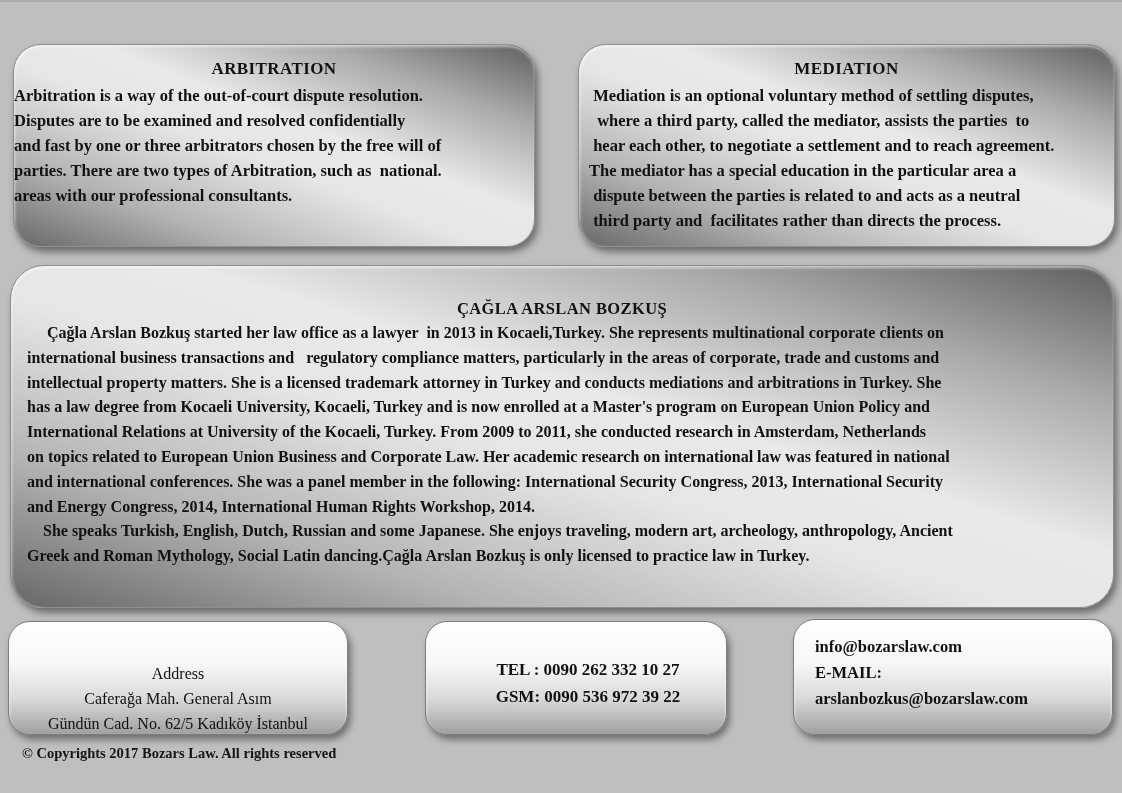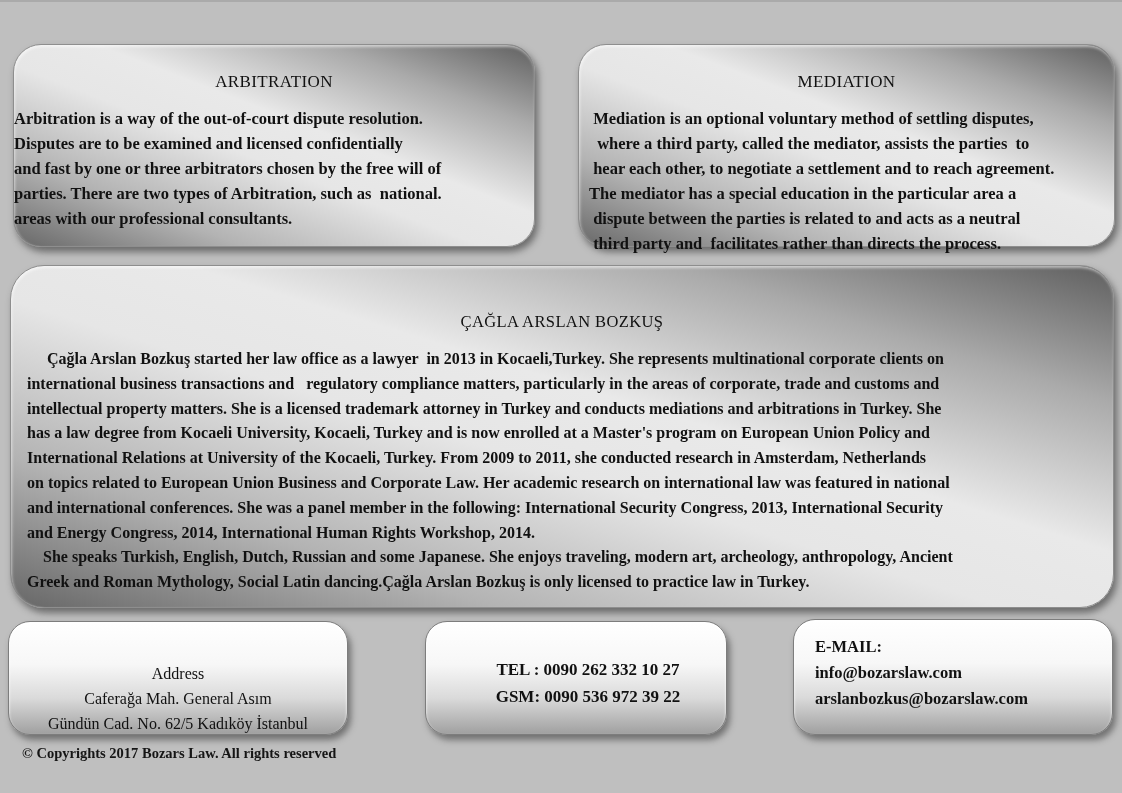--- a/index.html
+++ b/index.html
@@ -18,25 +18,25 @@
     position: absolute;
     border: 1px solid #8e8e8e;
     border-radius: 28px;
     background: linear-gradient(to top right,
       #676767 0%, #b3b3b3 22%, #e6e6e6 45%, #e9e9e9 58%,
       #aaaaaa 80%, #5f5f5f 100%);
     box-shadow: 3px 5px 7px rgba(40,40,40,0.55),
                 inset 1px 2px 3px rgba(255,255,255,0.55);
   }
   .card-title {
-    margin: 13px;
+    margin: 0;
     padding-top: 13px;
     text-align: center;
     font-size: 17px;
-    font-weight: normal;
+    font-weight: bold;
     line-height: 22px;
     letter-spacing: 0.4px;
   }
   .top-card { width: 520px; height: 201px; top: 42px; }
   .top-card .line {
     white-space: pre;
     font-weight: bold;
     font-size: 16.5px;
     line-height: 25px;
     margin-top: 0;
@@ -88,21 +88,21 @@
   }
 </style>
 </head>
 <body>
 
 <div id="stage">
 
   <section class="card top-card" style="left:13px;">
     <h2 class="card-title">ARBITRATION</h2>
     <div class="line">Arbitration is a way of the out-of-court dispute resolution.</div>
-    <div class="line">Disputes are to be examined and licensed confidentially</div>
+    <div class="line">Disputes are to be examined and resolved confidentially</div>
     <div class="line">and fast by one or three arbitrators chosen by the free will of</div>
     <div class="line">parties. There are two types of Arbitration, such as  national.</div>
     <div class="line">areas with our professional consultants.</div>
   </section>
 
   <section class="card top-card" style="left:578px; width:535px;">
     <h2 class="card-title">MEDIATION</h2>
     <div class="line" style="padding-left:10px;"> Mediation is an optional voluntary method of settling disputes,</div>
     <div class="line" style="padding-left:14px;"> where a third party, called the mediator, assists the parties  to</div>
     <div class="line" style="padding-left:10px;"> hear each other, to negotiate a settlement and to reach agreement.</div>
@@ -130,20 +130,20 @@
     <div class="sline">Caferağa Mah. General Asım</div>
     <div class="sline">Gündün Cad. No. 62/5 Kadıköy İstanbul</div>
   </section>
 
   <section class="small-card phone-card">
     <div class="sline">TEL : 0090 262 332 10 27</div>
     <div class="sline">GSM: 0090 536 972 39 22</div>
   </section>
 
   <section class="small-card email-card">
+    <div class="sline">info@bozarslaw.com</div>
     <div class="sline">E-MAIL:</div>
-    <div class="sline">info@bozarslaw.com</div>
     <div class="sline">arslanbozkus@bozarslaw.com</div>
   </section>
 
   <div class="copyright">© Copyrights 2017 Bozars Law. All rights reserved</div>
 
 </div>
 
 </body></html>

